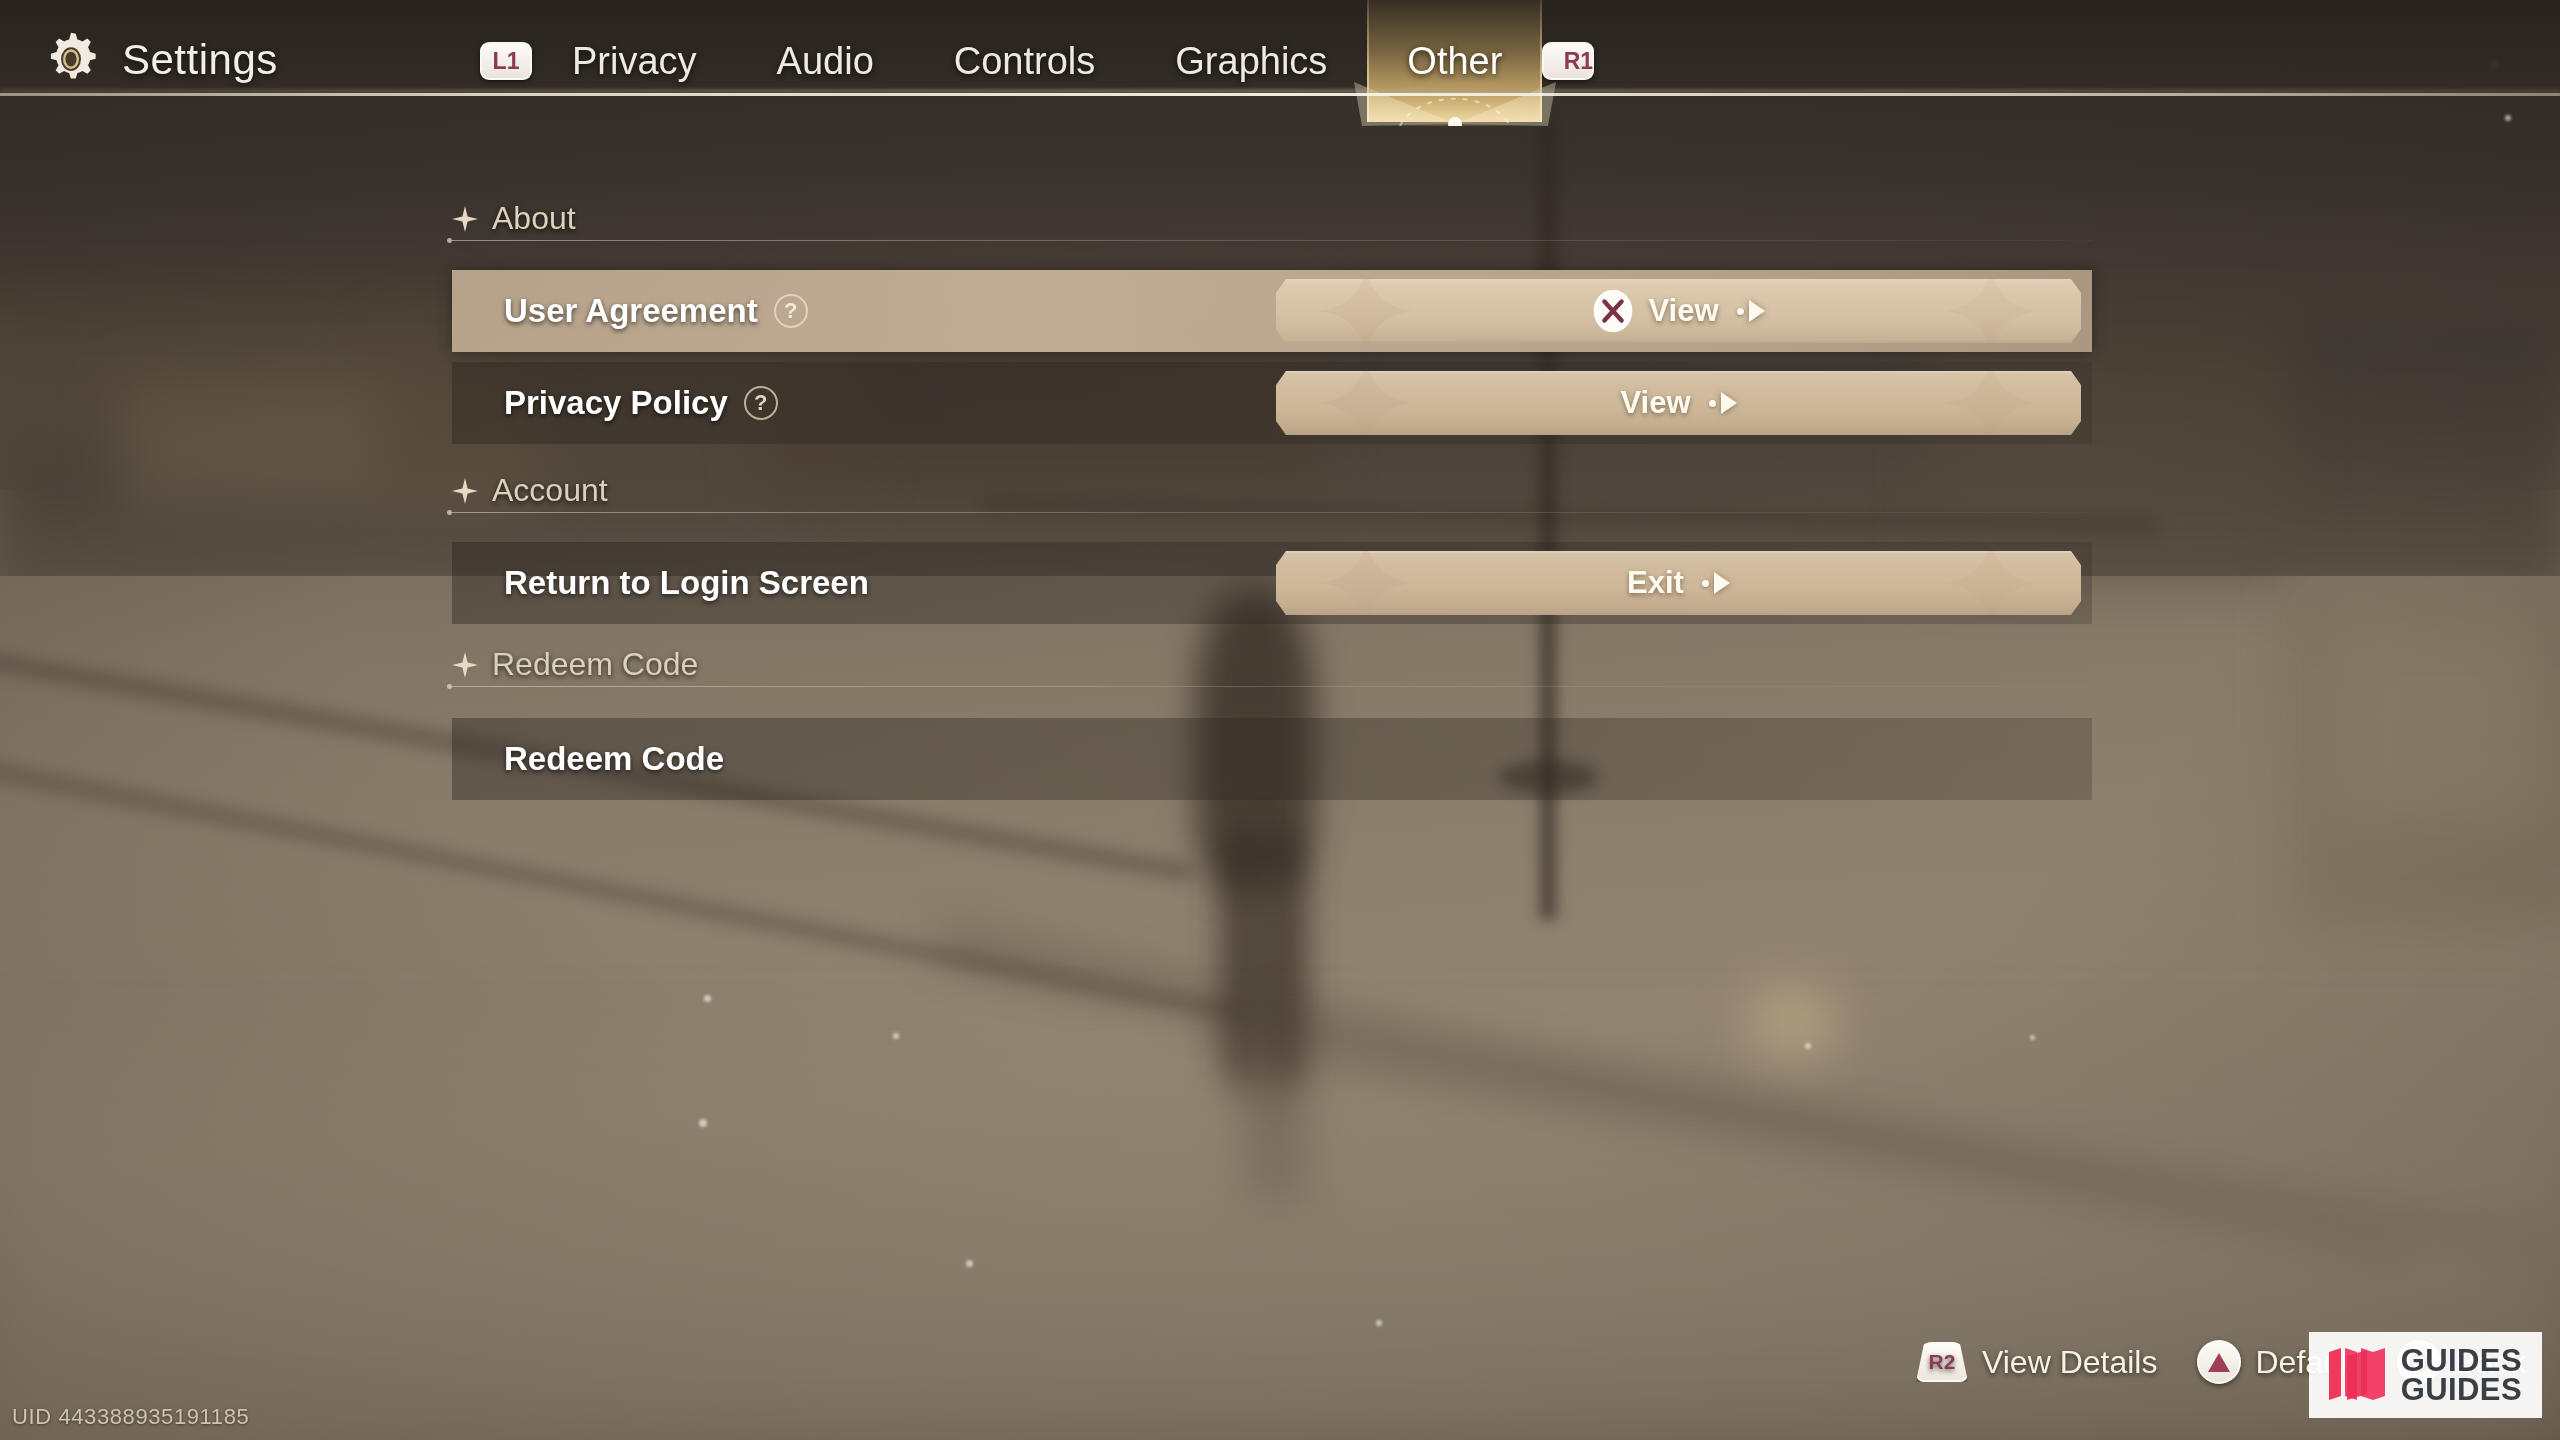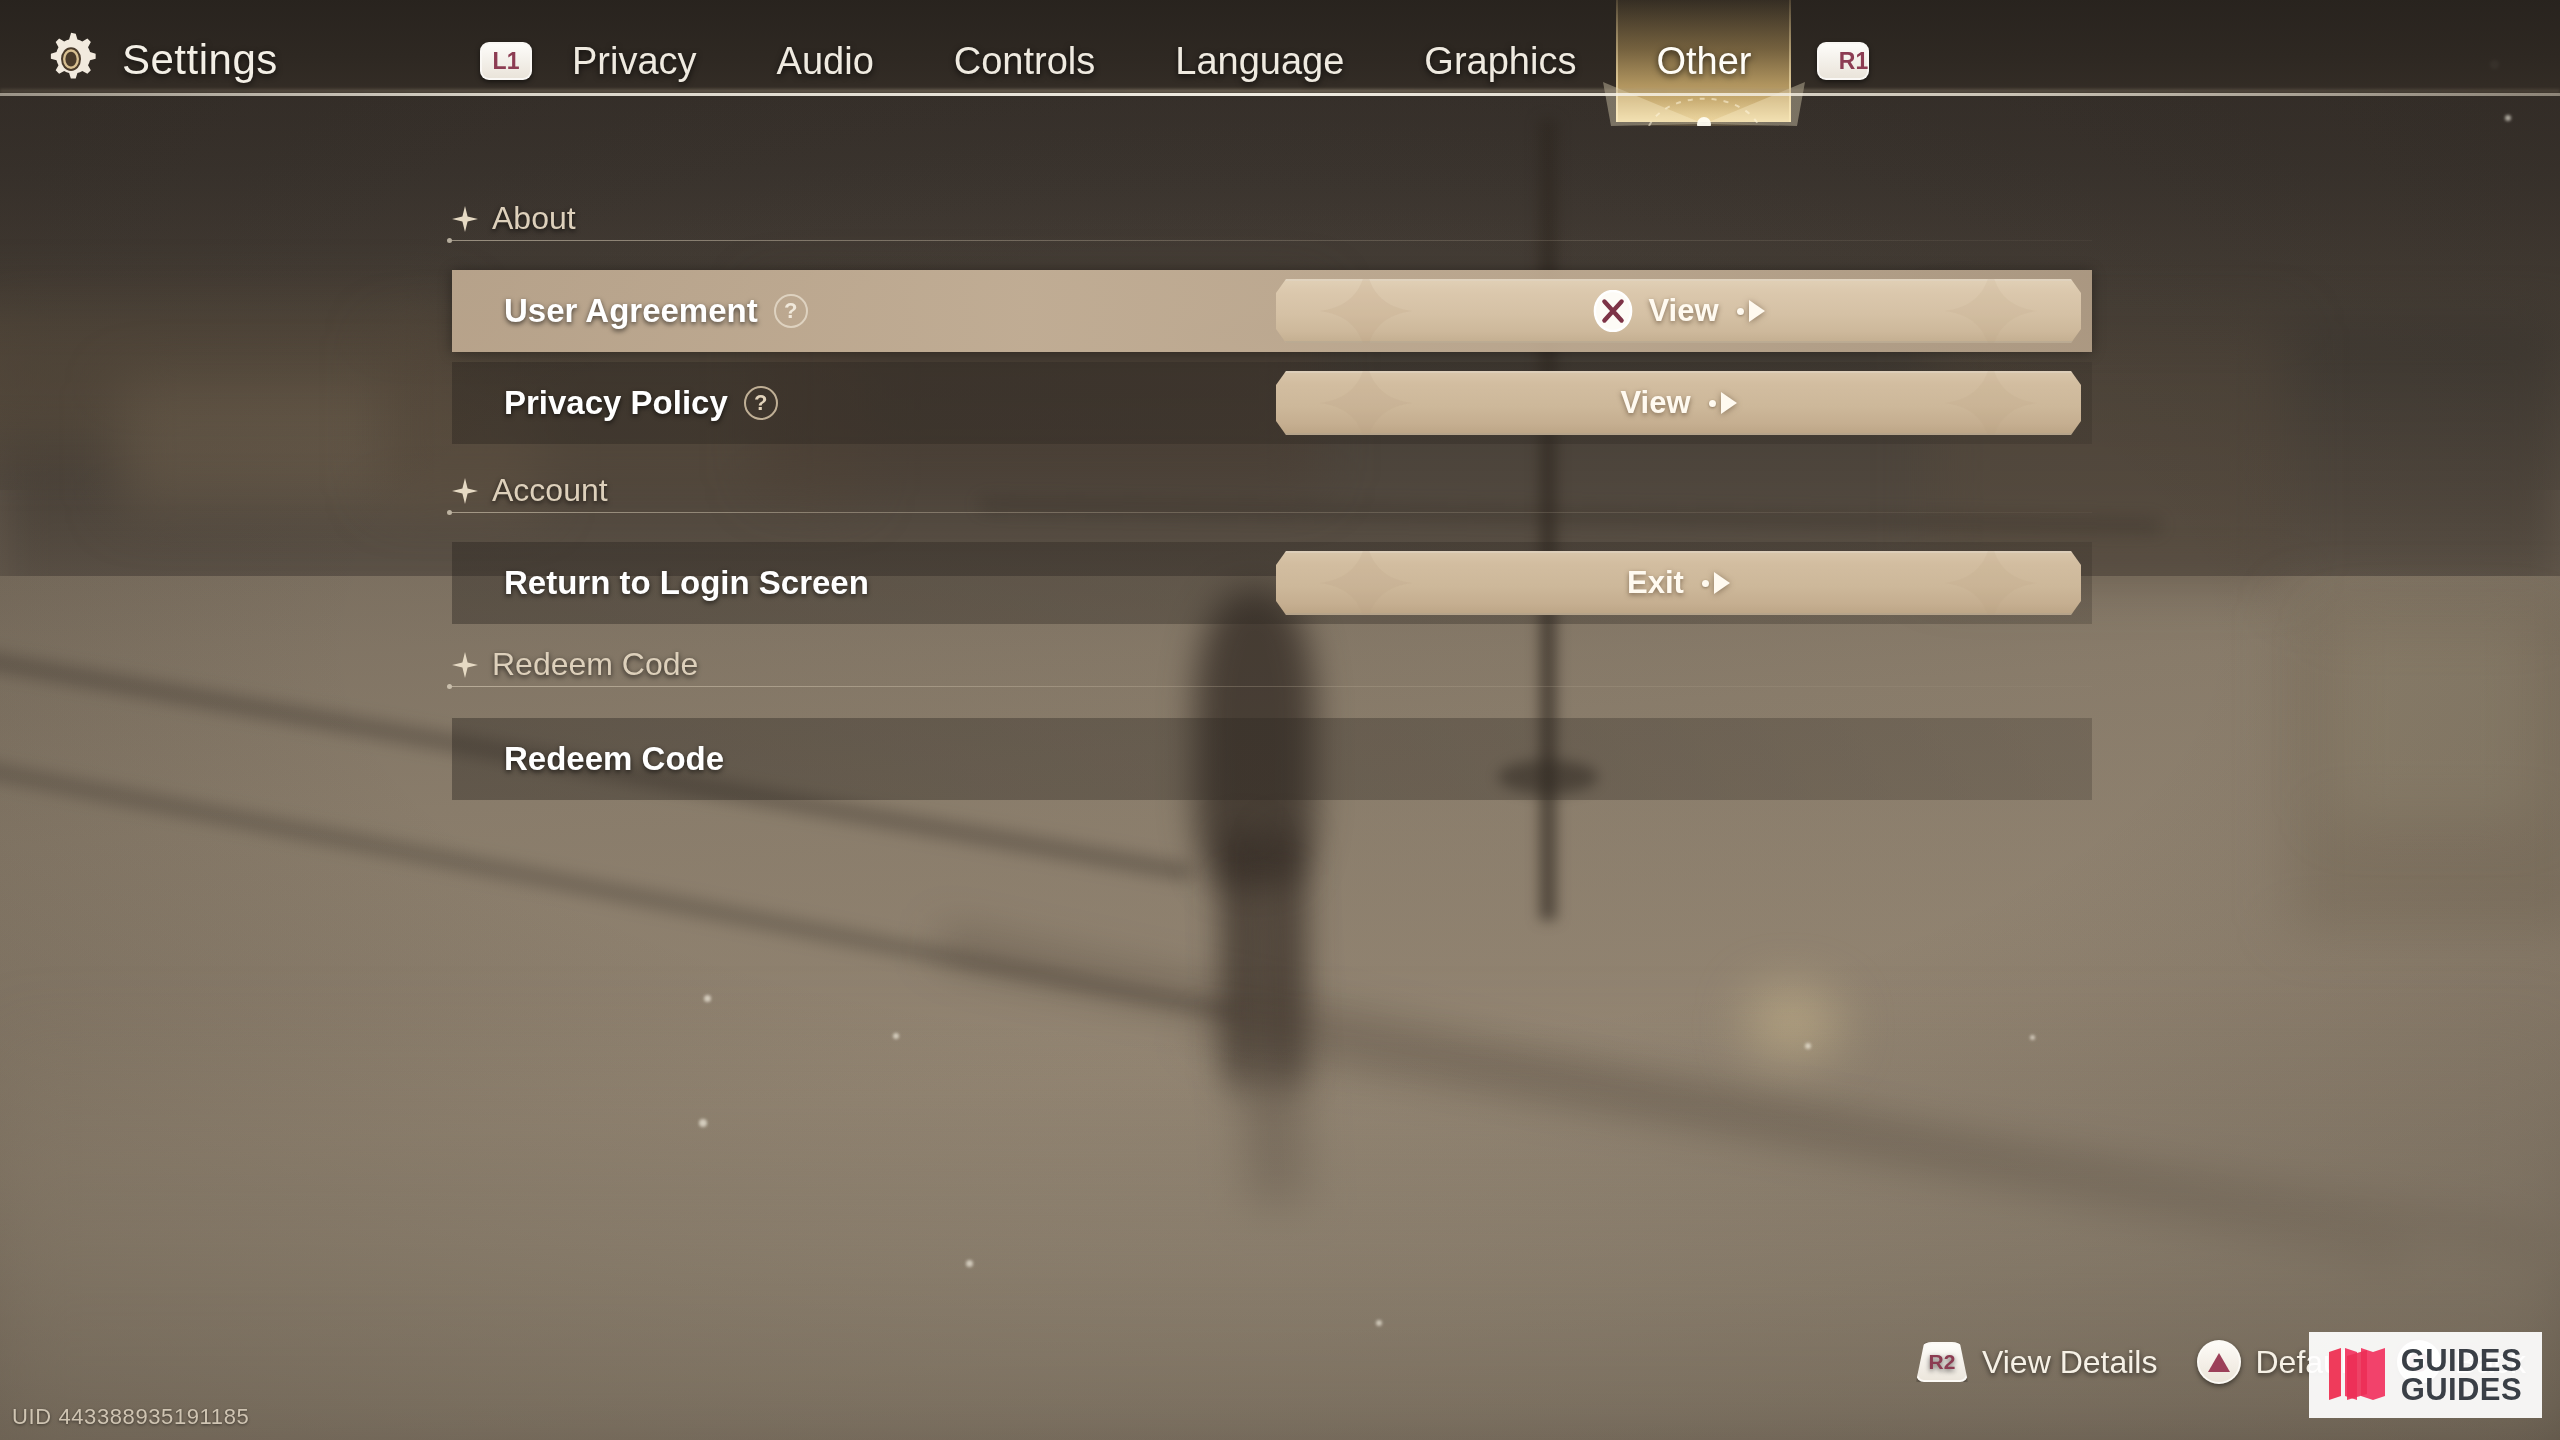--- a/index.html
+++ b/index.html
@@ -399,23 +399,20 @@
       <div class="pad-badge">L1</div>
 
       <div class="tab">
         <span class="tab-label">Privacy</span>
       </div>
       <div class="tab">
         <span class="tab-label">Audio</span>
       </div>
       <div class="tab">
         <span class="tab-label">Controls</span>
-      </div>
-      <div class="tab">
-        <span class="tab-label">Language</span>
       </div>
       <div class="tab">
         <span class="tab-label">Graphics</span>
       </div>
       <div class="tab active">
         <svg class="tab-burst" viewBox="0 0 230 92">
           <defs>
             <radialGradient id="bglow" cx="50%" cy="100%" r="62%">
               <stop offset="0%" stop-color="#fffbe9" stop-opacity=".98"></stop>
               <stop offset="40%" stop-color="#f8dfa0" stop-opacity=".55"></stop>
@@ -424,21 +421,21 @@
           </defs>
           <ellipse cx="115" cy="90" rx="92" ry="36" fill="url(#bglow)"></ellipse>
           <path d="M115 90 L14 48 L22 92 Z" fill="#fdf2cf" opacity=".35"></path>
           <path d="M115 90 L216 48 L208 92 Z" fill="#fdf2cf" opacity=".35"></path>
           <path d="M60 92 A58 40 0 0 1 170 92" fill="none" stroke="#fff6dc" stroke-width="2" opacity=".55" stroke-dasharray="5 7"></path>
           <circle cx="115" cy="90" r="7" fill="#fffdf2" opacity=".95"></circle>
         </svg>
         <span class="tab-label">Other</span>
       </div>
 
-      <div class="pad-badge" style="margin-left:26px;padding-left:20px;">R1</div>
+      <div class="pad-badge" style="padding-left:20px;">R1</div>
     </div>
 
     <div class="topbar-underline2"></div>
     <div class="topbar-underline"></div>
   </div>
 
   <div class="content">
 
     <div class="section-head" style="left:452px; top:78px;">
       <svg class="spark" viewBox="0 0 24 24">

